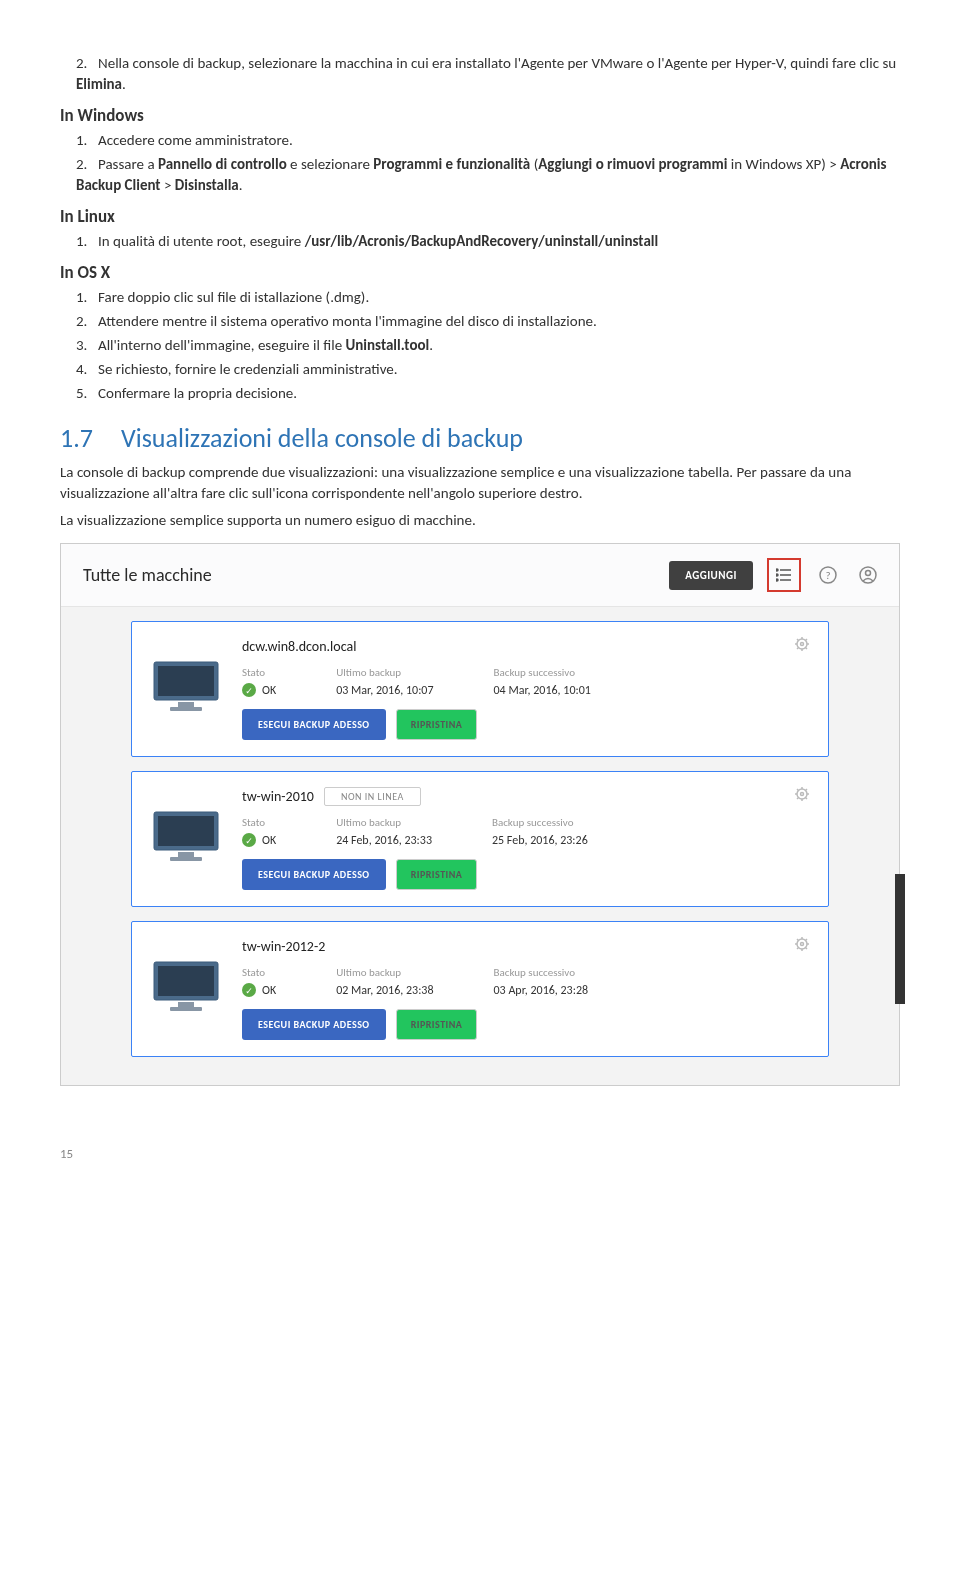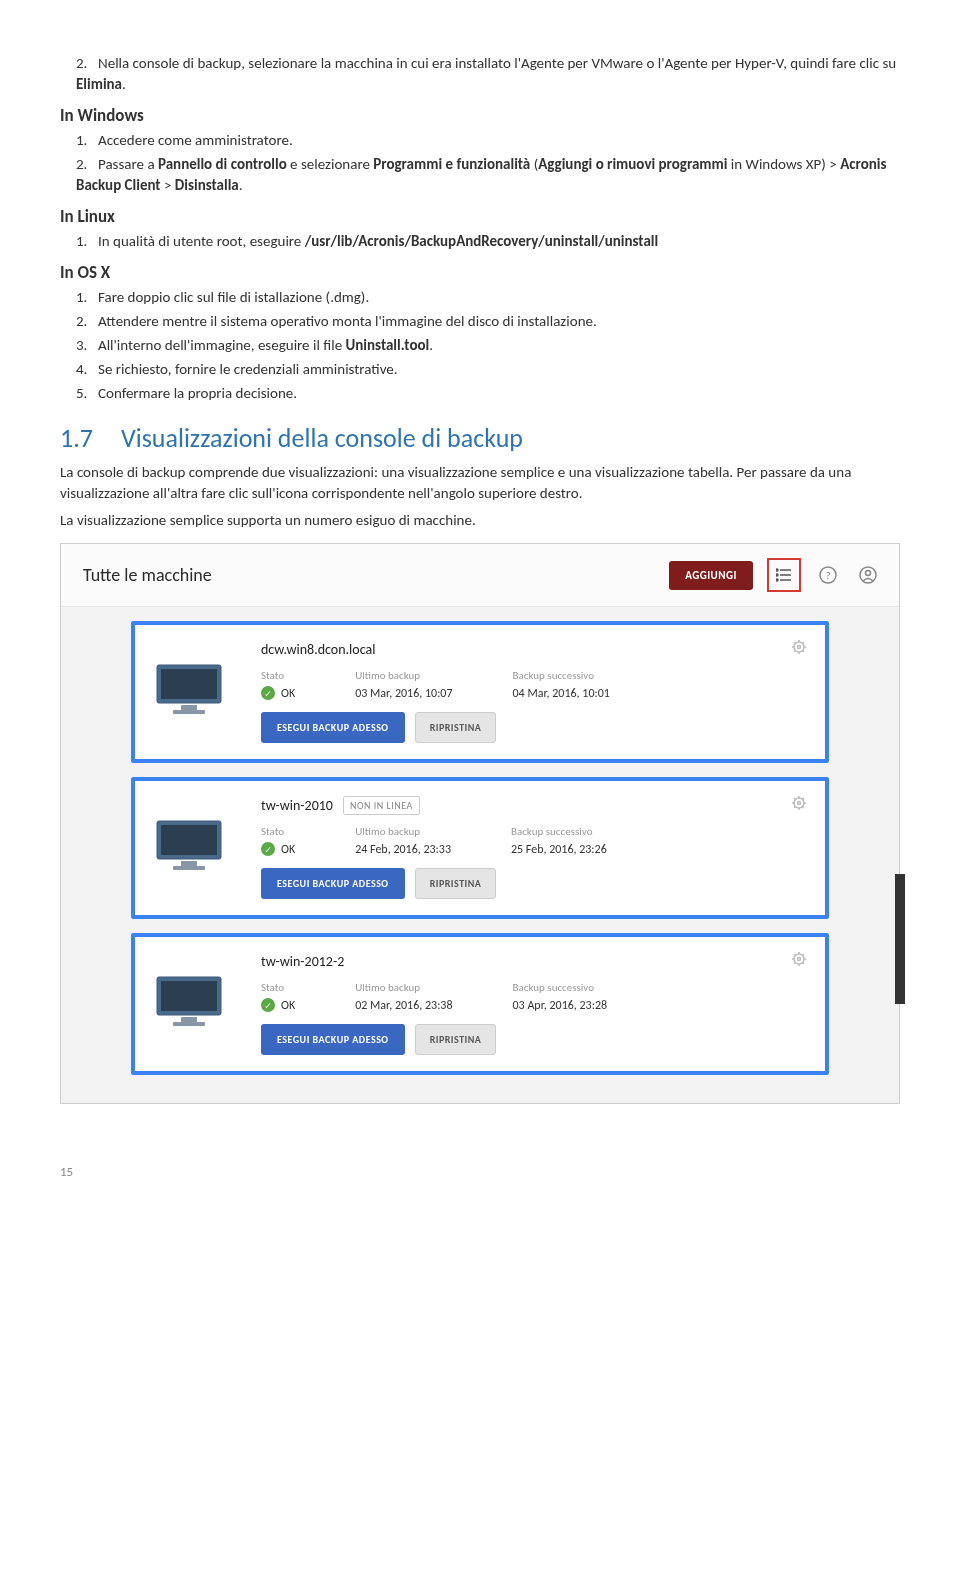--- a/index.html
+++ b/index.html
@@ -16,40 +16,40 @@
   .ol-item .num { display: inline-block; width: 22px; }
   .ol-block { margin-left: 16px; }
   .h3 { font-size: 17px; font-weight: bold; margin: 10px 0 4px 0; }
   .h2 { font-size: 26px; color: #2e74b5; margin: 18px 0 8px 0; font-weight: normal; }
   .h2 .secnum { margin-right: 28px; }
   .para { margin: 6px 0; line-height: 1.4; }
   b { font-weight: bold; }
   .screenshot { border: 1px solid #ccc; margin-top: 12px; background: #fbfbfc; position: relative; }
   .topbar { display: flex; align-items: center; padding: 14px 18px 14px 22px; border-bottom: 1px solid #e5e5e5; }
   .topbar .title { font-size: 18px; color: #2b2b2b; flex: 1; }
-  .btn-primary { background: #7f1d1d; color: #fff; font-size: 11px; font-weight: bold; padding: 8px 16px; border-radius: 3px; letter-spacing: 0.5px; }
+  .btn-primary { background: #404040; color: #fff; font-size: 11px; font-weight: bold; padding: 8px 16px; border-radius: 3px; letter-spacing: 0.5px; }
   .icon-box { width: 26px; height: 26px; margin-left: 14px; display: flex; align-items: center; justify-content: center; }
   .icon-list { border: 2px solid #d43a2f; padding: 2px; }
   .cards { padding: 14px 70px 14px 70px; background: #f3f3f3; }
-  .card { background: #fff; border-radius: 2px; border: 4px solid #3b82f6; padding: 14px 18px 16px 18px; margin-bottom: 14px; display: flex; gap: 16px; }
+  .card { background: #fff; border-radius: 2px; border: 1px solid #3b82f6; padding: 14px 18px 16px 18px; margin-bottom: 14px; display: flex; }
   .monitor { width: 72px; height: 56px; margin-right: 20px; margin-top: 22px; }
   .monitor svg { width: 72px; height: 56px; }
   .card-body { flex: 1; }
   .card-head { display: flex; align-items: center; margin-bottom: 10px; }
   .card-name { font-size: 14px; color: #222; font-weight: 500; }
-  .badge-offline { font-size: 10px; color: #888; border: 1px solid #ccc; border-radius: 2px; padding: 2px 6px; margin-left: 10px; letter-spacing: 0.5px; }
+  .badge-offline { font-size: 10px; color: #888; border: 1px solid #ccc; border-radius: 2px; padding: 2px 16px; margin-left: 10px; letter-spacing: 0.5px; }
   .gear { margin-left: auto; color: #aaa; }
   .cols { display: flex; gap: 60px; margin-bottom: 12px; }
   .col-label { font-size: 11px; color: #999; margin-bottom: 4px; }
   .col-value { font-size: 12px; color: #333; }
   .status-ok { display: flex; align-items: center; gap: 6px; }
   .ok-circle { width: 14px; height: 14px; border-radius: 50%; background: #5aa946; display: flex; align-items: center; justify-content: center; color: #fff; font-size: 9px; }
   .card-actions { display: flex; gap: 10px; }
   .btn-action { background: #3a67c1; color: #fff; font-size: 10px; font-weight: bold; padding: 9px 16px; border-radius: 3px; letter-spacing: 0.5px; }
-  .btn-secondary { background: #e5e5e5; border: 1px solid #ccc; color: #555; font-size: 10px; font-weight: bold; padding: 8px 14px; border-radius: 3px; letter-spacing: 0.5px; }
+  .btn-secondary { background: #22c55e; border: 1px solid #ccc; color: #555; font-size: 10px; font-weight: bold; padding: 8px 14px; border-radius: 3px; letter-spacing: 0.5px; }
   .scrollbar { position: absolute; right: -6px; top: 330px; width: 10px; height: 130px; background: #333; }
   .page-num { margin-top: 60px; color: #888; font-size: 13px; }
 </style>
 </head>
 <body>
 
 <div class="ol-block">
   <div class="ol-item">
     <span class="num">2.</span><span>Nella console di backup, selezionare la macchina in cui era installato l'Agente per VMware o l'Agente per Hyper-V, quindi fare clic su </span><b>Elimina</b><span>.</span>
   </div>

